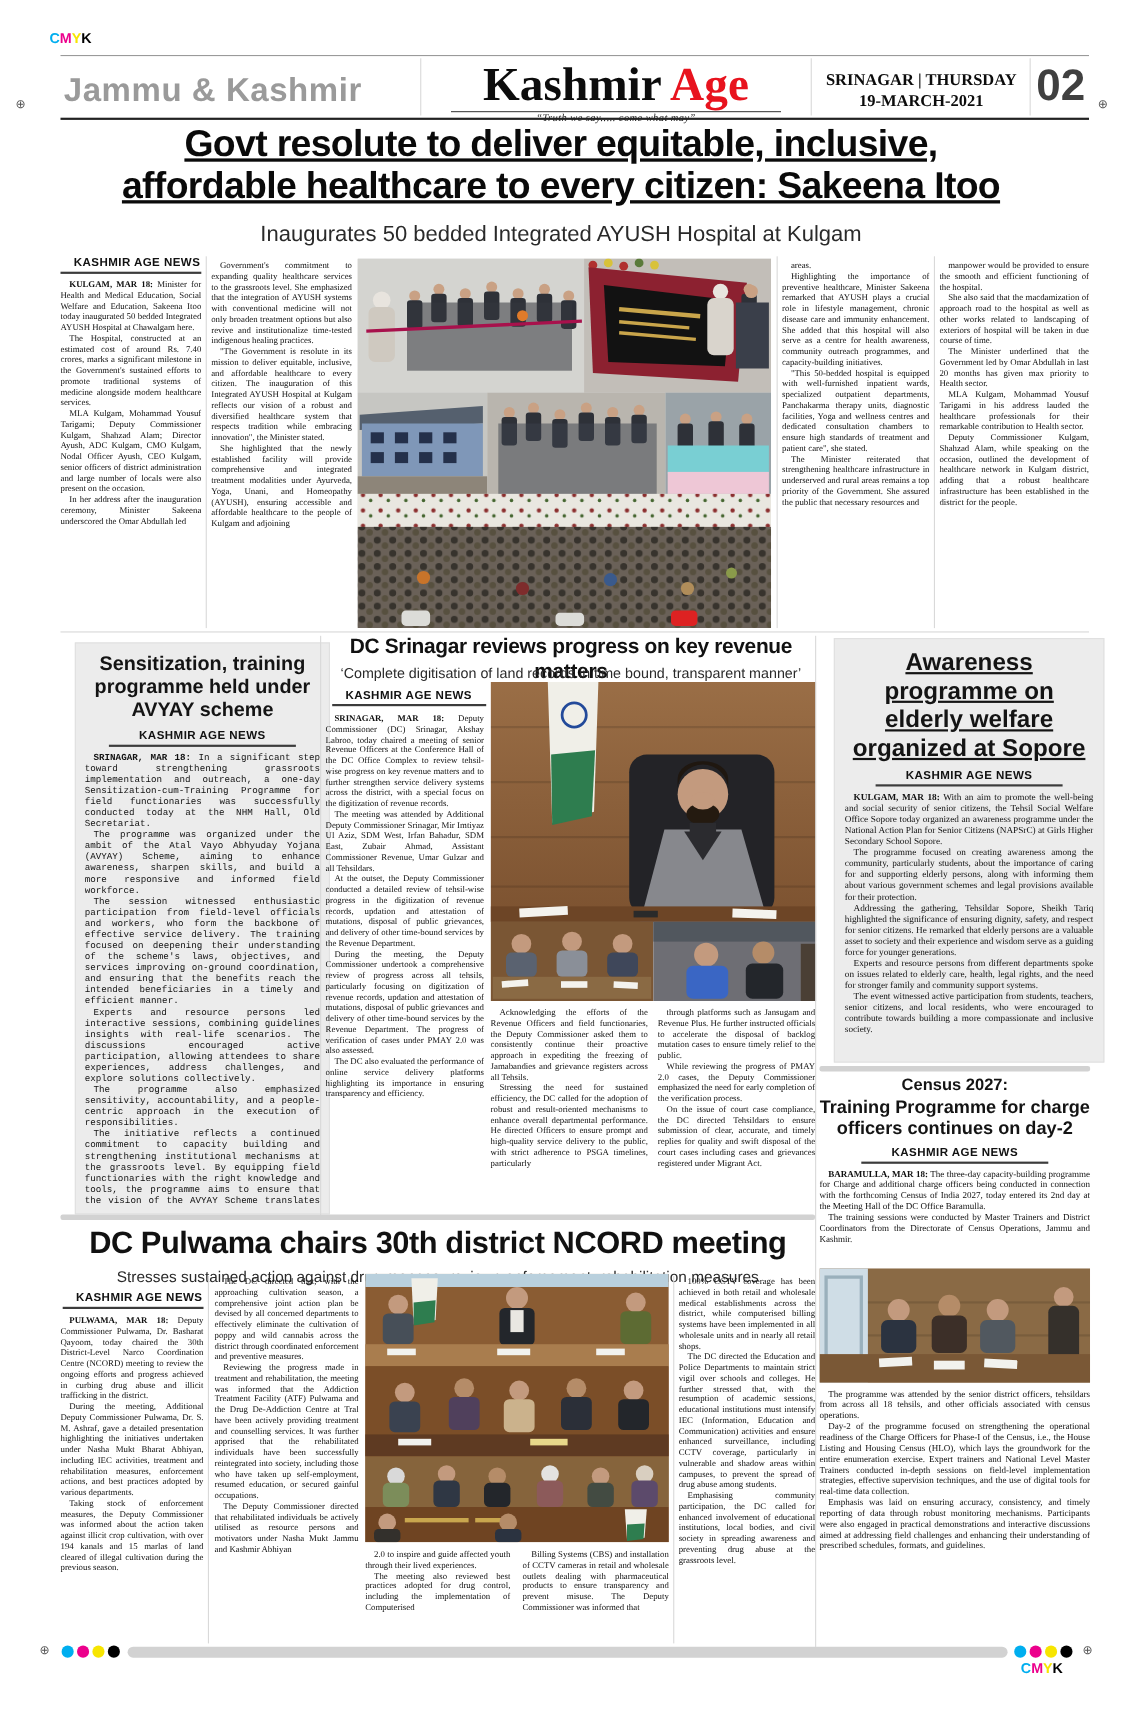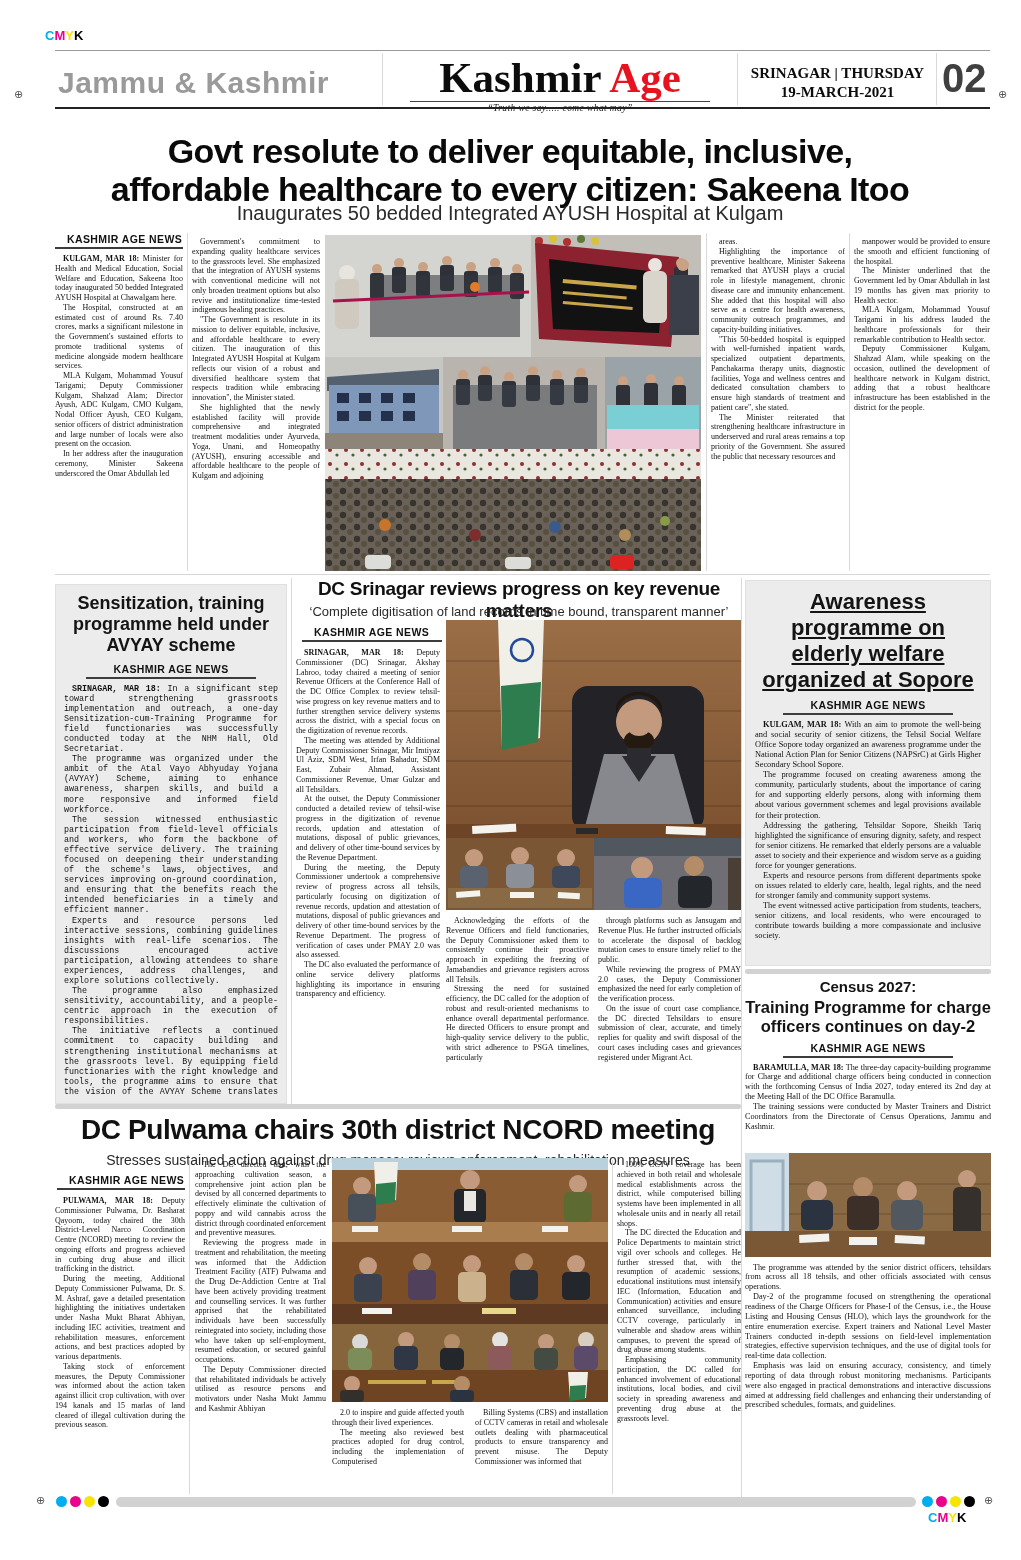--- a/index.html
+++ b/index.html
@@ -30,21 +30,21 @@
   .kicker{display:block;font-family:"Liberation Sans",sans-serif;font-weight:700;font-size:10.5px;letter-spacing:.4px;
           color:#111;border-bottom:2.5px solid #3c3c3c;padding:0 0 2px 12px;margin-bottom:5px;}
   .kicker.center{text-align:center;padding-left:0;}
 
   
   .col{overflow:hidden;font-size:8px;line-height:1.22;text-align:justify;}
   .col .para, .boxbody .para{margin:0;text-indent:8px;}
   .col .para b, .boxbody .para b{font-weight:700;}
   .boxbody{overflow:hidden;font-size:8.4px;line-height:1.2;text-align:justify;}
 
-  .graybox{background:#ececec;border:1px solid #e0e0e0;box-sizing:border-box;}
+  .graybox{background:#ececec;border:1px solid #e0e0e0;box-sizing:border-box;margin-left:13px;}
   .boxtitle{font-family:"Liberation Sans",sans-serif;font-weight:700;color:#141414;text-align:center;line-height:1.18;}
 
   .photo{display:block;}
   .photo svg{display:block;width:100%;height:100%;}
 </style>
 </head>
 <body>
 
 <div id="paper">
 
@@ -64,21 +64,21 @@
   </div>
   <div class="vr" style="left:737px;top:53px;height:52px;"></div>
   <div class="abs dateline" style="left:745px;top:64px;width:185px;">
     <div>SRINAGAR | THURSDAY</div>
     <div>19-MARCH-2021</div>
   </div>
   <div class="vr" style="left:936px;top:53px;height:52px;"></div>
   <div class="abs pagenum" style="left:942px;top:56px;">02</div>
   <div class="abs rule" style="left:55px;top:107px;width:935px;height:2px;"></div>
 
-  <div class="abs head-main" style="left:60px;top:132px;width:900px;">
+  <div class="abs head-main" style="left:60px;top:112px;width:900px;text-decoration:underline;">
     <div>Govt resolute to deliver equitable, inclusive,</div>
     <div>affordable healthcare to every citizen: Sakeena Itoo</div>
   </div>
   <div class="abs subhead" style="left:60px;top:202px;width:900px;font-size:20px;">Inaugurates 50 bedded Integrated AYUSH Hospital at Kulgam</div>
 
   <div class="abs" style="left:55px;top:233px;width:935px;height:338px;">
     <div class="abs" style="left:0;top:0;width:128px;">
       <span class="kicker">KASHMIR AGE NEWS</span>
       <div class="col" style="height:316px;">
           <p class="para"><b>KULGAM, MAR 18: </b>Minister for Health and Medical Education, Social Welfare and Education, Sakeena Itoo today inaugurated 50 bedded Integrated AYUSH Hospital at Chawalgam here.</p>
@@ -190,21 +190,22 @@
     <div class="vr" style="left:651px;top:0;height:338px;"></div>
     <div class="abs col" style="left:656px;top:4px;width:134px;height:332px;">
         <p class="para">areas.</p>
         <p class="para">Highlighting the importance of preventive healthcare, Minister Sakeena remarked that AYUSH plays a crucial role in lifestyle management, chronic disease care and immunity enhancement. She added that this hospital will also serve as a centre for health awareness, community outreach programmes, and capacity-building initiatives.</p>
         <p class="para">"This 50-bedded hospital is equipped with well-furnished inpatient wards, specialized outpatient departments, Panchakarma therapy units, diagnostic facilities, Yoga and wellness centres and dedicated consultation chambers to ensure high standards of treatment and patient care", she stated.</p>
         <p class="para">The Minister reiterated that strengthening healthcare infrastructure in underserved and rural areas remains a top priority of the Government. She assured the public that necessary resources and</p>
       </div>
     <div class="vr" style="left:794px;top:0;height:338px;"></div>
     <div class="abs col" style="left:799px;top:4px;width:136px;height:332px;">
         <p class="para">manpower would be provided to ensure the smooth and efficient functioning of the hospital.</p>
-        <p class="para">The Minister underlined that the Government led by Omar Abdullah in last 19 months has given max priority to Health sector.</p>
+        <p class="para">She also said that the macdamization of approach road to the hospital as well as other works related to landscaping of exteriors of hospital will be taken in due course of time.</p>
+        <p class="para">The Minister underlined that the Government led by Omar Abdullah in last 20 months has given max priority to Health sector.</p>
         <p class="para">MLA Kulgam, Mohammad Yousuf Tarigami in his address lauded the healthcare professionals for their remarkable contribution to Health sector.</p>
         <p class="para">Deputy Commissioner Kulgam, Shahzad Alam, while speaking on the occasion, outlined the development of healthcare network in Kulgam district, adding that a robust healthcare infrastructure has been established in the district for the people.</p>
       </div>
   </div>
 
   <div class="abs hairline" style="left:55px;top:574px;width:935px;height:1px;opacity:.4;"></div>
 
   <div class="abs graybox" style="left:55px;top:584px;width:232px;height:520px;padding:8px 8px;">
     <div class="boxtitle" style="font-size:18px;">Sensitization, training programme held under AVYAY scheme</div>
     <div style="width:170px;margin:6px auto 0 auto;">

